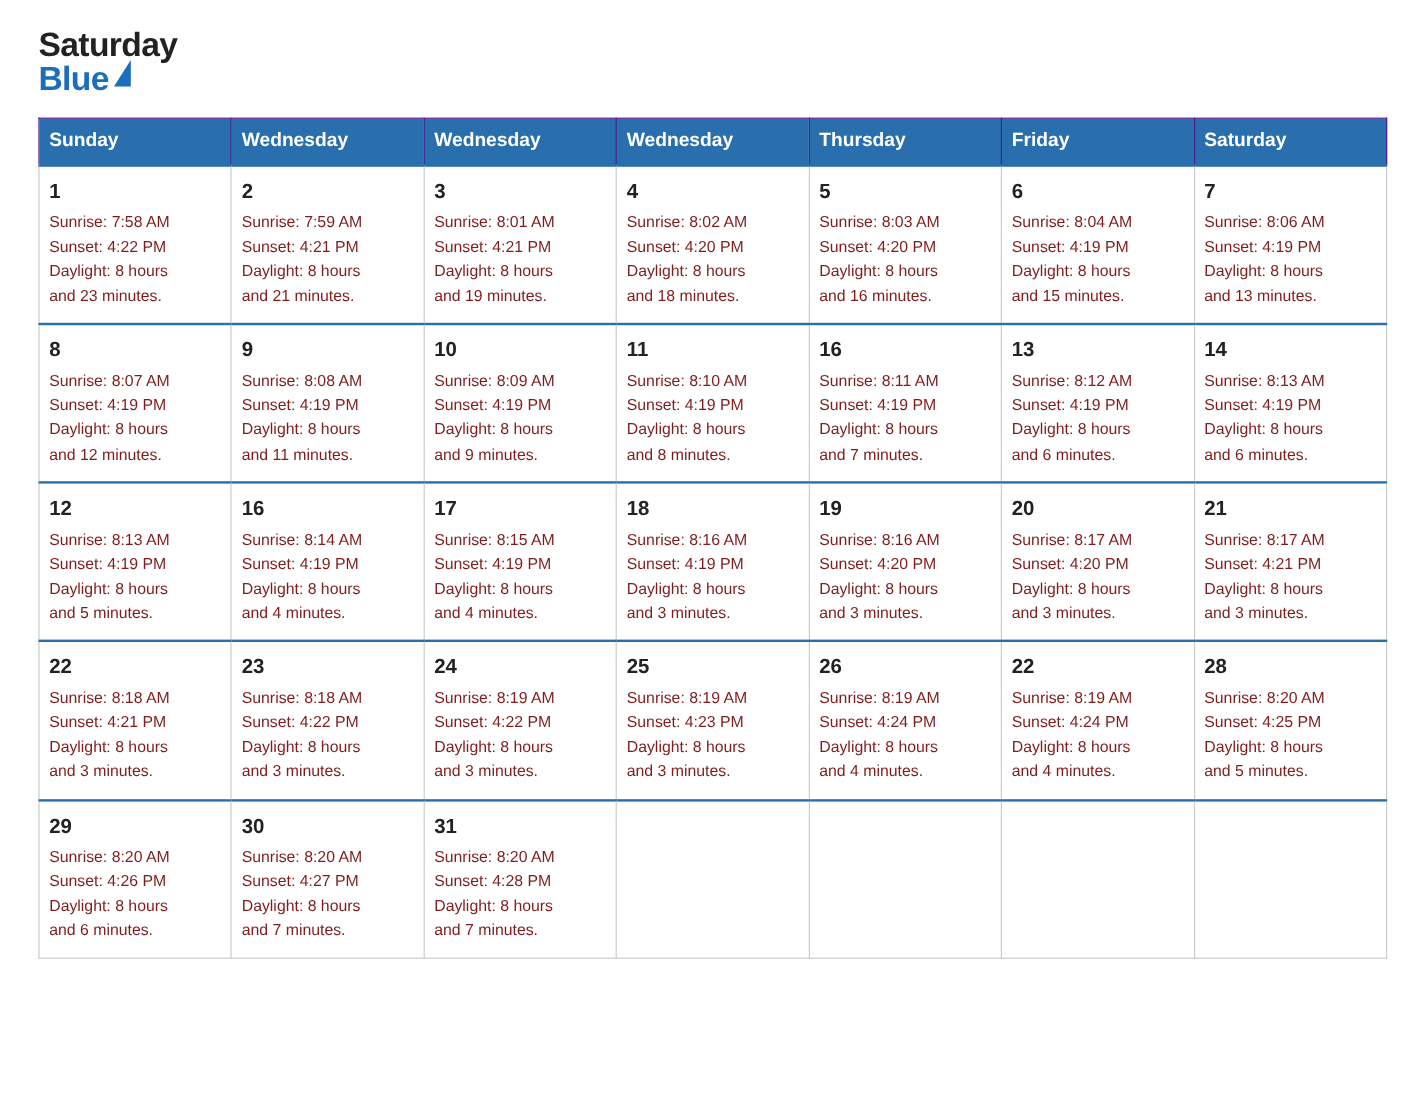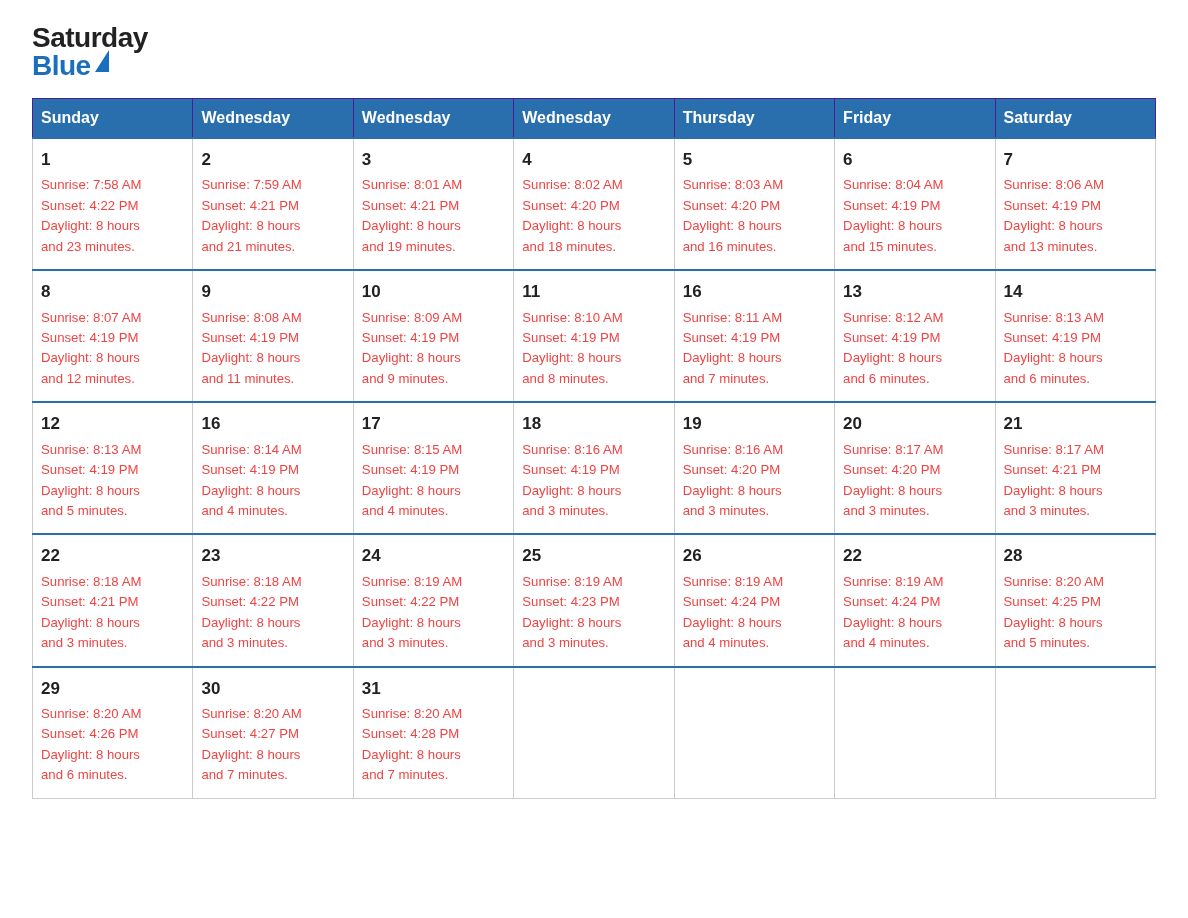--- a/index.html
+++ b/index.html
@@ -86,21 +86,21 @@
       background: #fff;
     }
     .day-number {
       font-size: 17px;
       font-weight: bold;
       color: #222;
       margin-bottom: 2px;
       display: block;
     }
     .day-info {
-      color: #ef4444;
+      color: #7f1d1d;
       font-size: 13.2px;
     }
     .calendar tbody tr td:empty {
       background: #fff;
       border-top: 2px solid #2a6fad;
     }
   </style>
 </head>
 <body>
 

